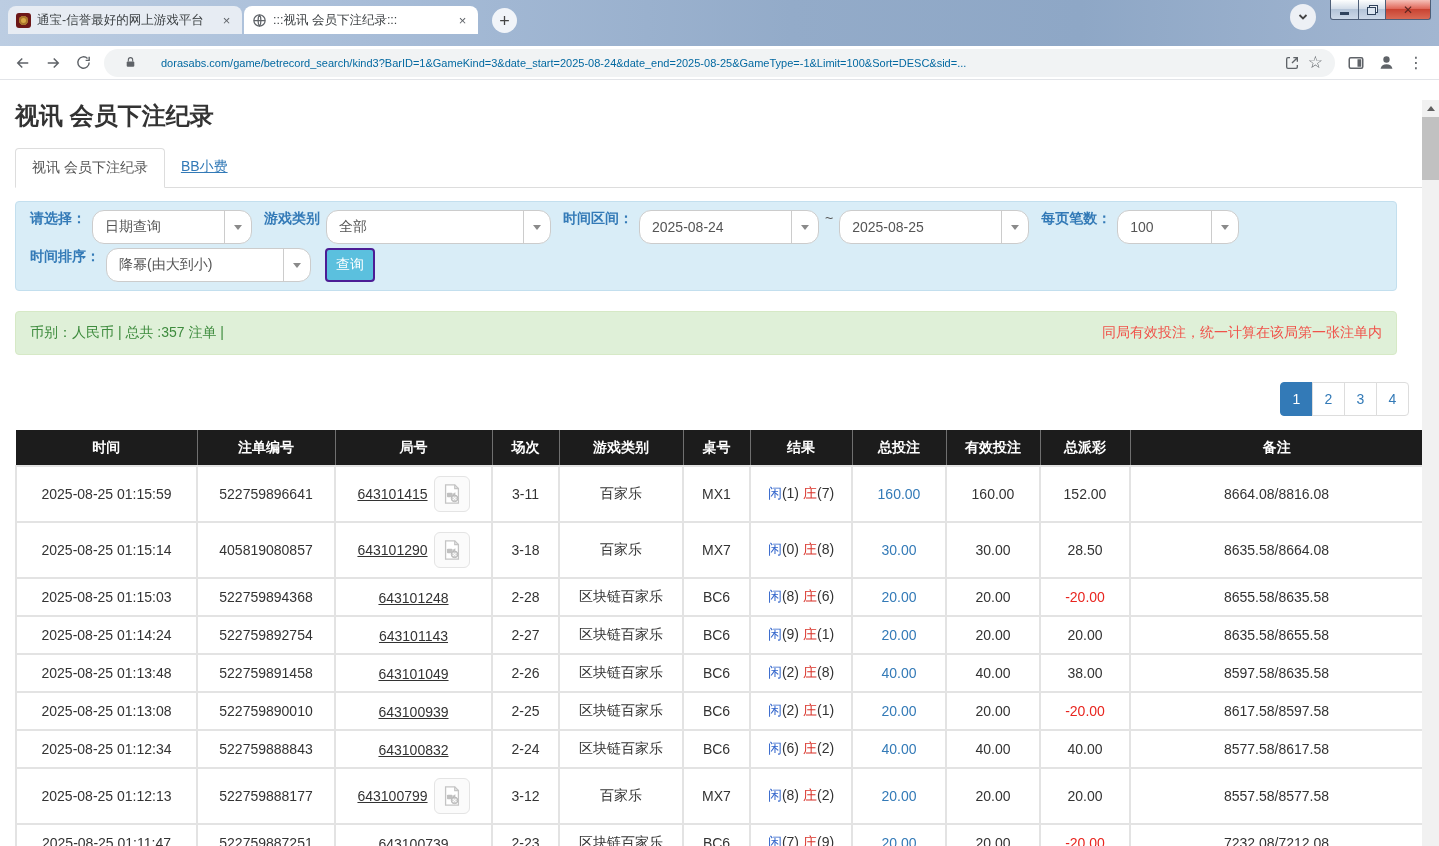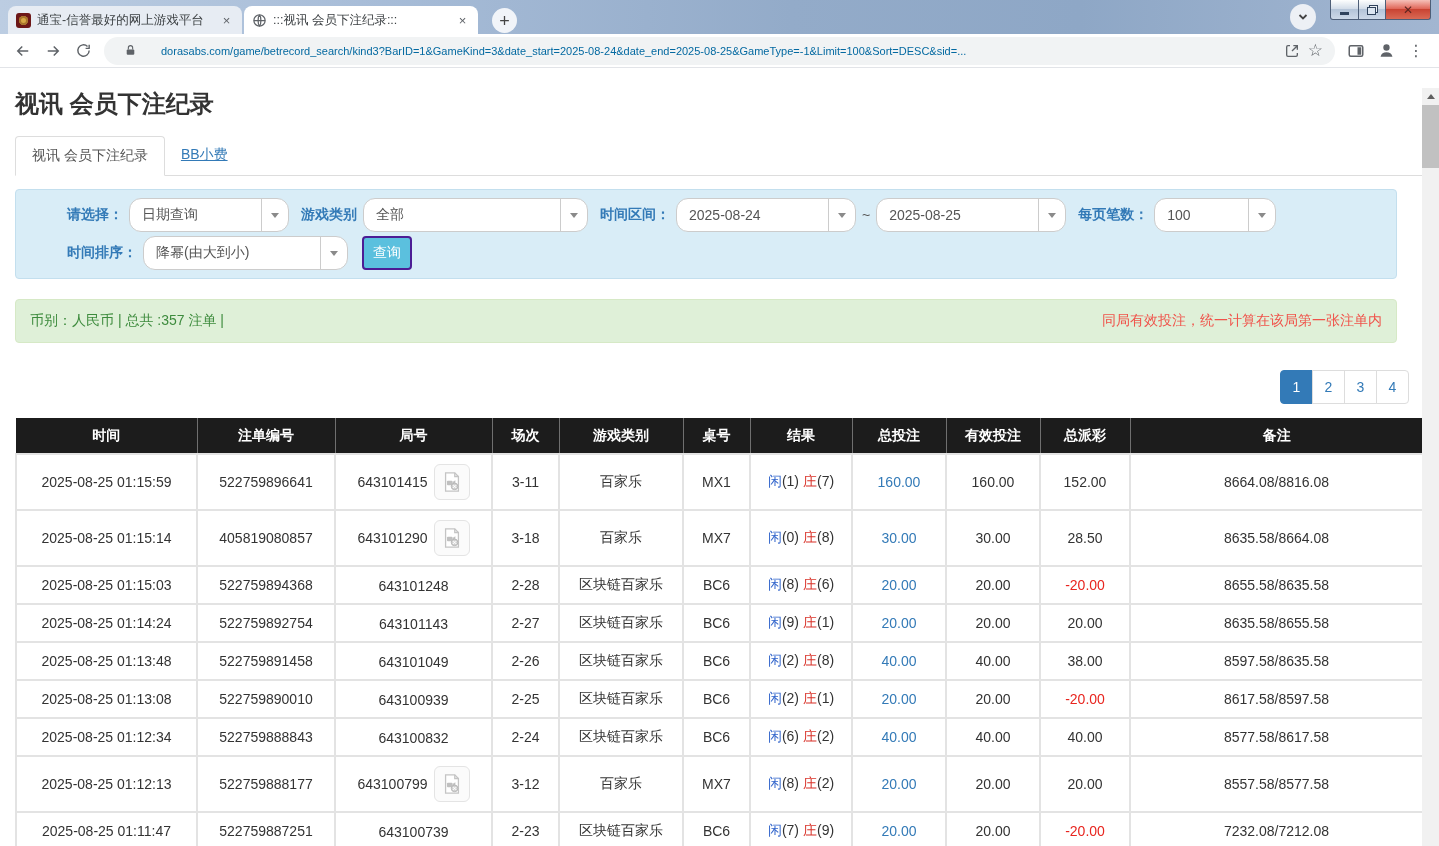--- a/index.html
+++ b/index.html
@@ -1,20 +1,20 @@
 <!DOCTYPE html>
 <html><head>
 <meta charset="utf-8">
 <style>
   * { margin:0; padding:0; box-sizing:border-box; }
   html,body { width:1439px; height:846px; overflow:hidden;
     font-family:"Liberation Sans","DejaVu Sans",sans-serif; background:#fff; }
 
   
-  .titlebar { position:relative; height:34px;
+  .titlebar { position:relative; height:46px;
     background:linear-gradient(90deg,#bccde2 0%,#a8bdd8 25%,#93abc9 55%,#8ea7c6 75%,#a2b6d1 100%);padding-left:12px; }
   .tab { position:absolute; top:6px; height:28px; width:234px; border-radius:8px 8px 0 0;
     display:flex; align-items:center; padding:0 7px; cursor:default; }
   .tab.inactive { left:8px; background:#e7ecf3; }
   .tab.active { left:244px; background:#fff; }
   .favicon { width:16px; height:16px; flex:0 0 16px; display:flex; align-items:center; justify-content:center; }
   .fav-treasure { width:15px; height:15px; border-radius:3px; background:#6d1717; position:relative; }
   .fav-treasure::after { content:""; position:absolute; left:3px; top:3px; width:9px; height:9px;
     border-radius:50%; background:#d8a845; box-shadow:inset 0 0 0 2px #a8742b; }
   .tab-title { flex:1; margin:0 6px; font-size:12.5px; color:#3c4043; white-space:nowrap;
@@ -58,21 +58,21 @@
   .page { width:1422px; padding-left:15px; }
   h1 { margin-top:20px; font-size:24px; font-weight:600; color:#333; }
   .nav-tabs { display:flex; border-bottom:1px solid #ddd; margin-top:16px; }
   .nav-tab { padding:10px 16px; font-size:14px; cursor:pointer; }
   .nav-tab.active { background:#fff; border:1px solid #ddd; border-bottom:1px solid #fff;
     border-radius:4px 4px 0 0; margin-bottom:-1px; color:#555; }
   .nav-tab.link { color:#337ab7;text-decoration:underline; }
 
   .filter { margin-top:13px; margin-right:25px; background:#d9edf7; border:1px solid #c3dfee;
     border-radius:4px; padding:8px 14px; }
-  .frow { display:flex; align-items:center;margin-left:37px; }
+  .frow { display:flex; align-items:flex-start; }
   .frow + .frow { margin-top:4px; }
   .flabel { font-size:14px; font-weight:bold; color:#337ab7; margin:0 6px 0 12px; white-space:nowrap; }
   .flabel.first { margin-left:0; }
   .combo { background:#fff; border:1px solid #ccc; border-radius:12px; height:34px;
     display:flex; align-items:stretch; overflow:hidden; cursor:pointer; }
   .combo .ctext { flex:1; display:flex; align-items:center; padding:0 12px; font-size:14px; color:#555;
     white-space:nowrap; }
   .combo .caret { width:27px; border-left:1px solid #ccc; display:flex; align-items:center; justify-content:center; }
   .tri-down { width:0; height:0; border-left:4px solid transparent; border-right:4px solid transparent;
     border-top:5px solid #8a8a8a; }
@@ -92,21 +92,21 @@
   .page-btn:first-child { border-radius:4px 0 0 4px; margin-left:0; }
   .page-btn:last-child { border-radius:0 4px 4px 0; }
   .page-btn.active { background:#337ab7; border-color:#337ab7; color:#fff; }
 
   table { margin-top:14px; width:1407px; border-collapse:collapse; table-layout:fixed; }
   th { background:#1c1c1c; color:#fff; font-size:14px; font-weight:bold; height:36px;
     border-right:1px solid #6f6f6f; text-align:center; }
   th:last-child { border-right:none; }
   td { border:2px solid #e3e3e3; text-align:center; font-size:14px; color:#333;
     padding:9px 6px; background:#fff; }
-  .round-wrap { display:inline-flex; align-items:center; gap:6px; vertical-align:middle; }
+  .round-wrap { display:inline-flex; align-items:center; gap:6px; vertical-align:middle;text-decoration:underline; }
   .video-btn { width:36px; height:36px; border-radius:6px; background:#fbfbfb; border:1px solid #e4e4e4;
     display:inline-flex; align-items:center; justify-content:center; cursor:pointer; }
   .cell-link { color:#337ab7; cursor:pointer; }
   .neg { color:#e8251f; }
   .rp { color:#3366cc; }
   .rb { color:#d9342b; }
   .rnum { color:#333; }
   .rsep { display:inline-block; width:4px; }
 
   

